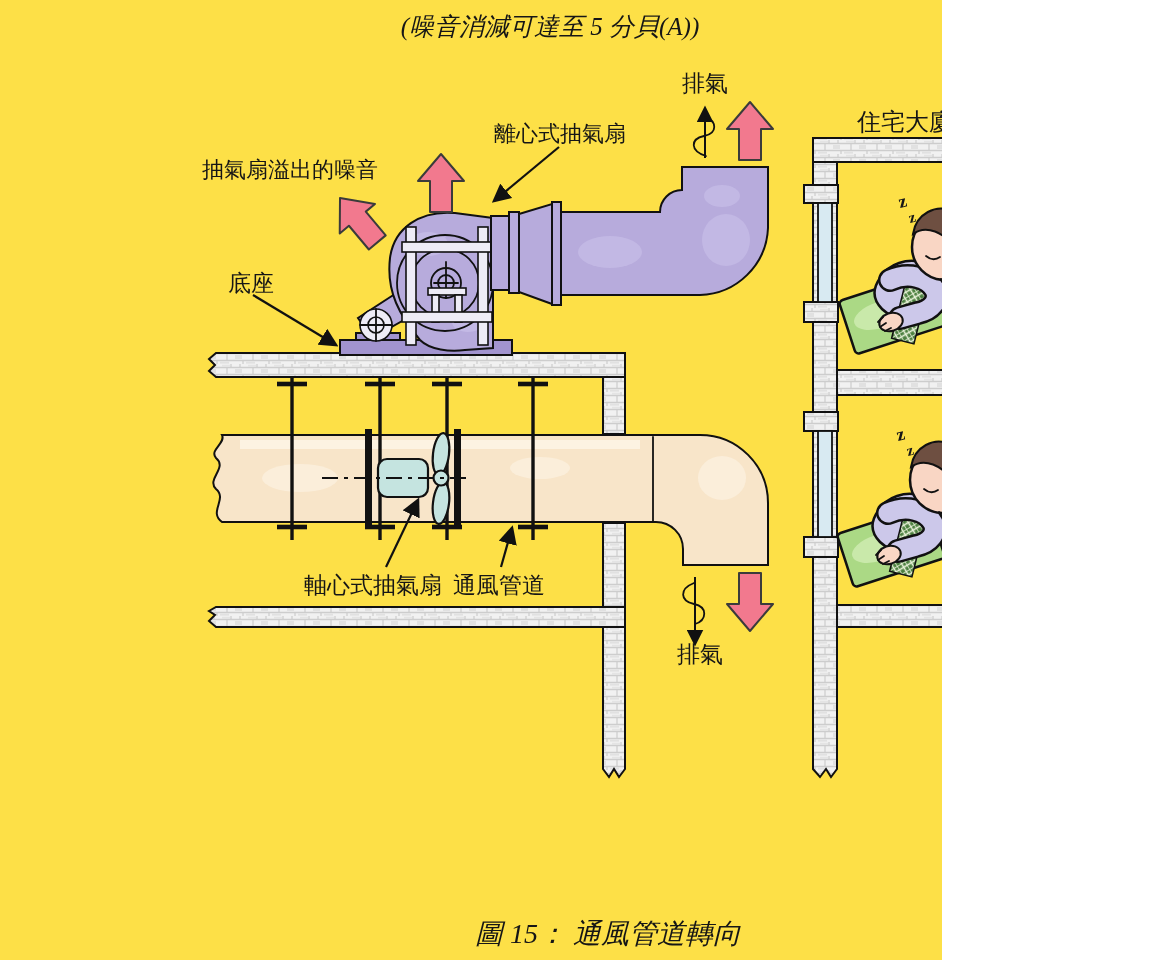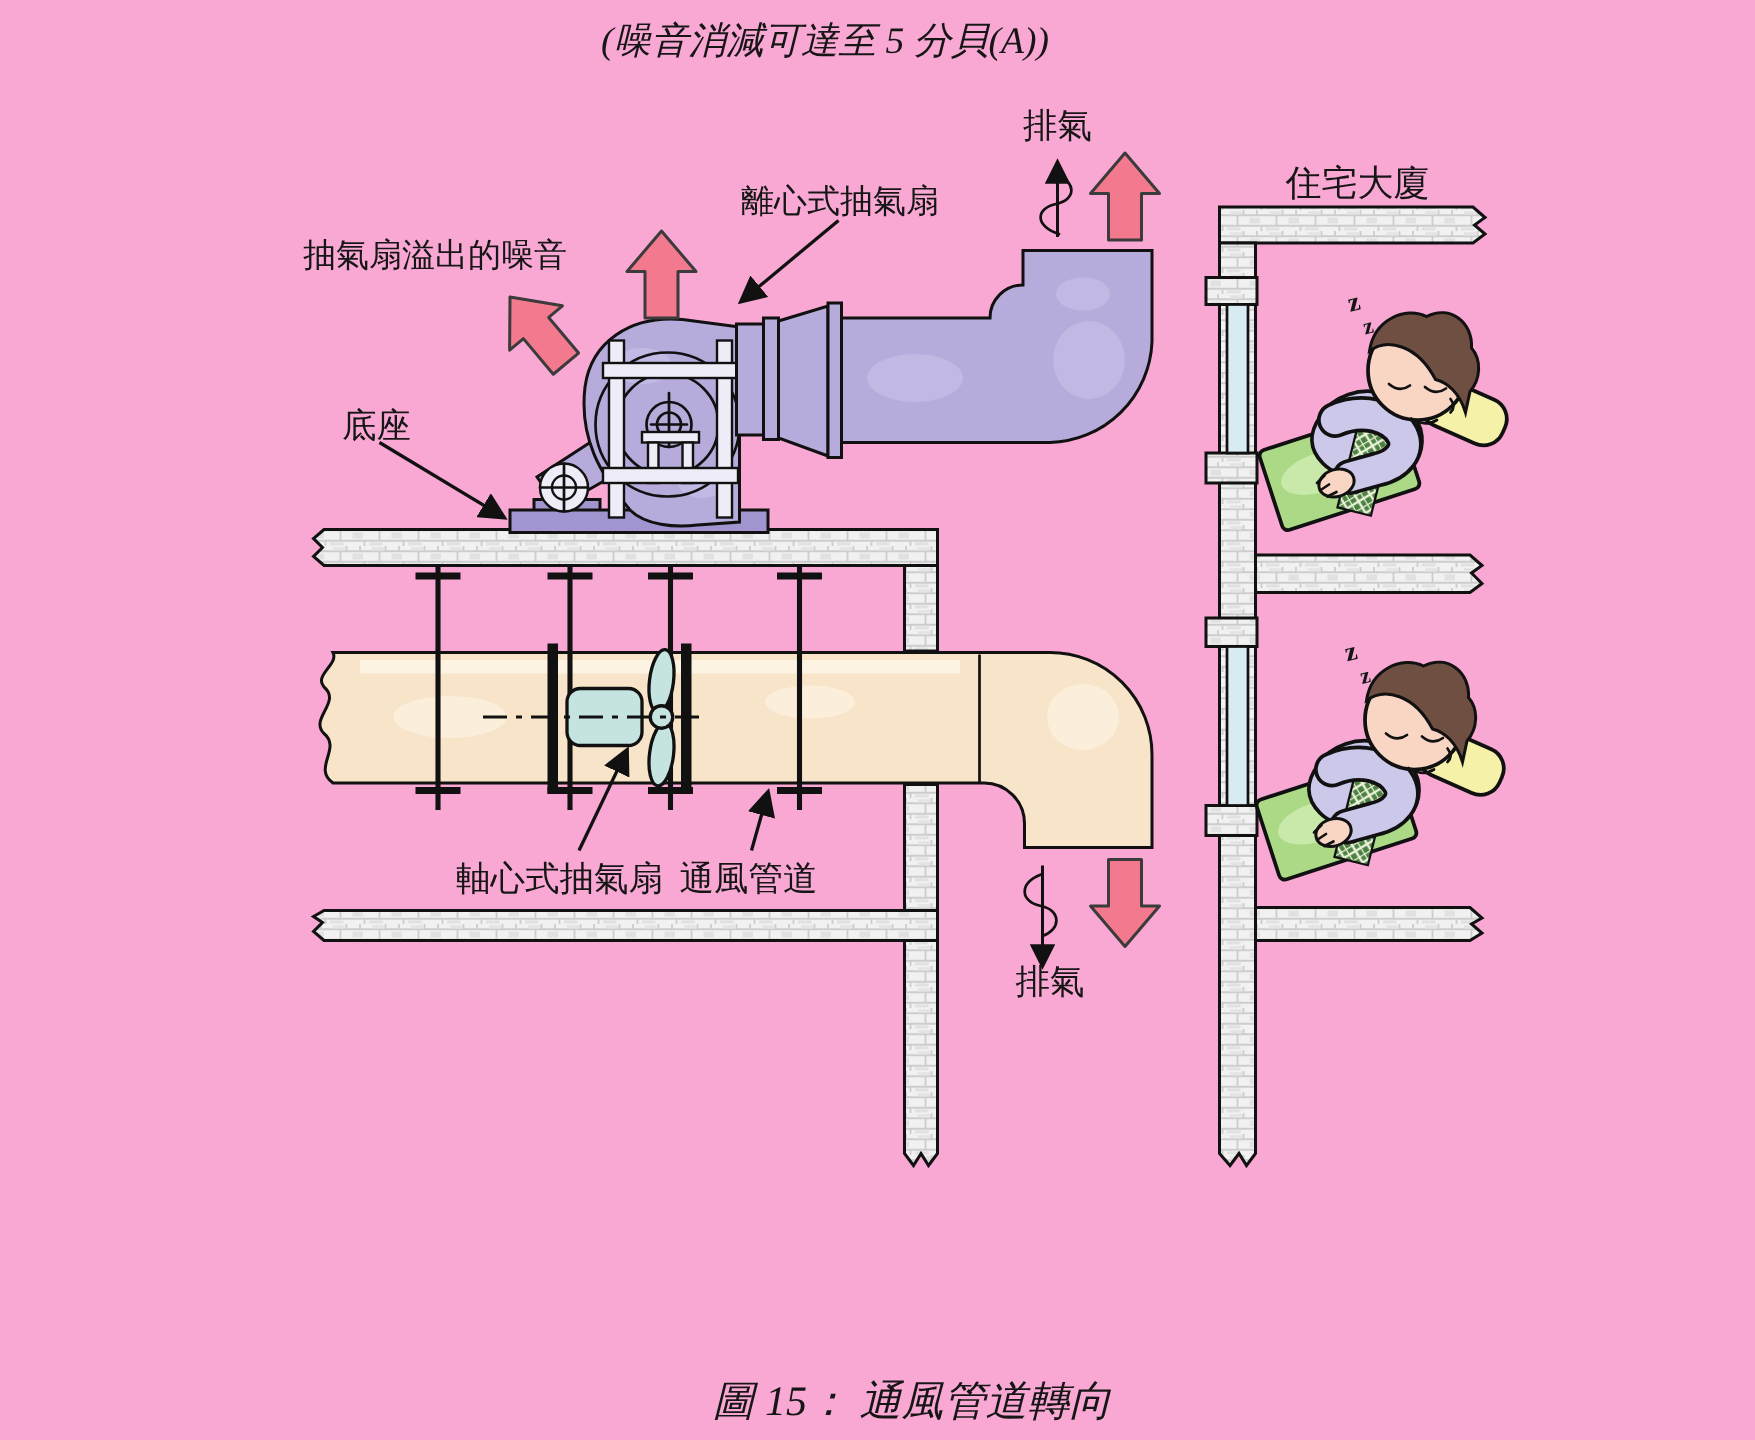--- a/index.html
+++ b/index.html
@@ -1,16 +1,16 @@
 <!DOCTYPE html>
 <html><head>
 <meta charset="utf-8">
 <style>
   html,body{margin:0;padding:0;background:#ffffff;}
-  .stage{position:relative;width:1170px;height:960px;background:#f9a8d4;overflow:hidden;
+  .stage{position:relative;width:942px;height:960px;background:#fde047;overflow:hidden;
          font-family:"Liberation Serif","DejaVu Serif",serif;}
   svg{display:block}
   .lbl{fill:#161616;font-family:"Liberation Serif","DejaVu Serif",serif;}
   .cap{font-style:italic;}
   .purple{fill:#b7abdc;stroke:#111;stroke-width:2;}
   .purpleD{fill:#a294cf;stroke:#111;stroke-width:2;}
   .frame{fill:#eeecf6;stroke:#111;stroke-width:1.6;}
   .beige{fill:#f8e5c9;stroke:#111;stroke-width:2;}
   .teal{fill:#c5e4e0;stroke:#111;stroke-width:2.2;}
   .hatchf{fill:url(#masonry);stroke:#111;stroke-width:2;}

